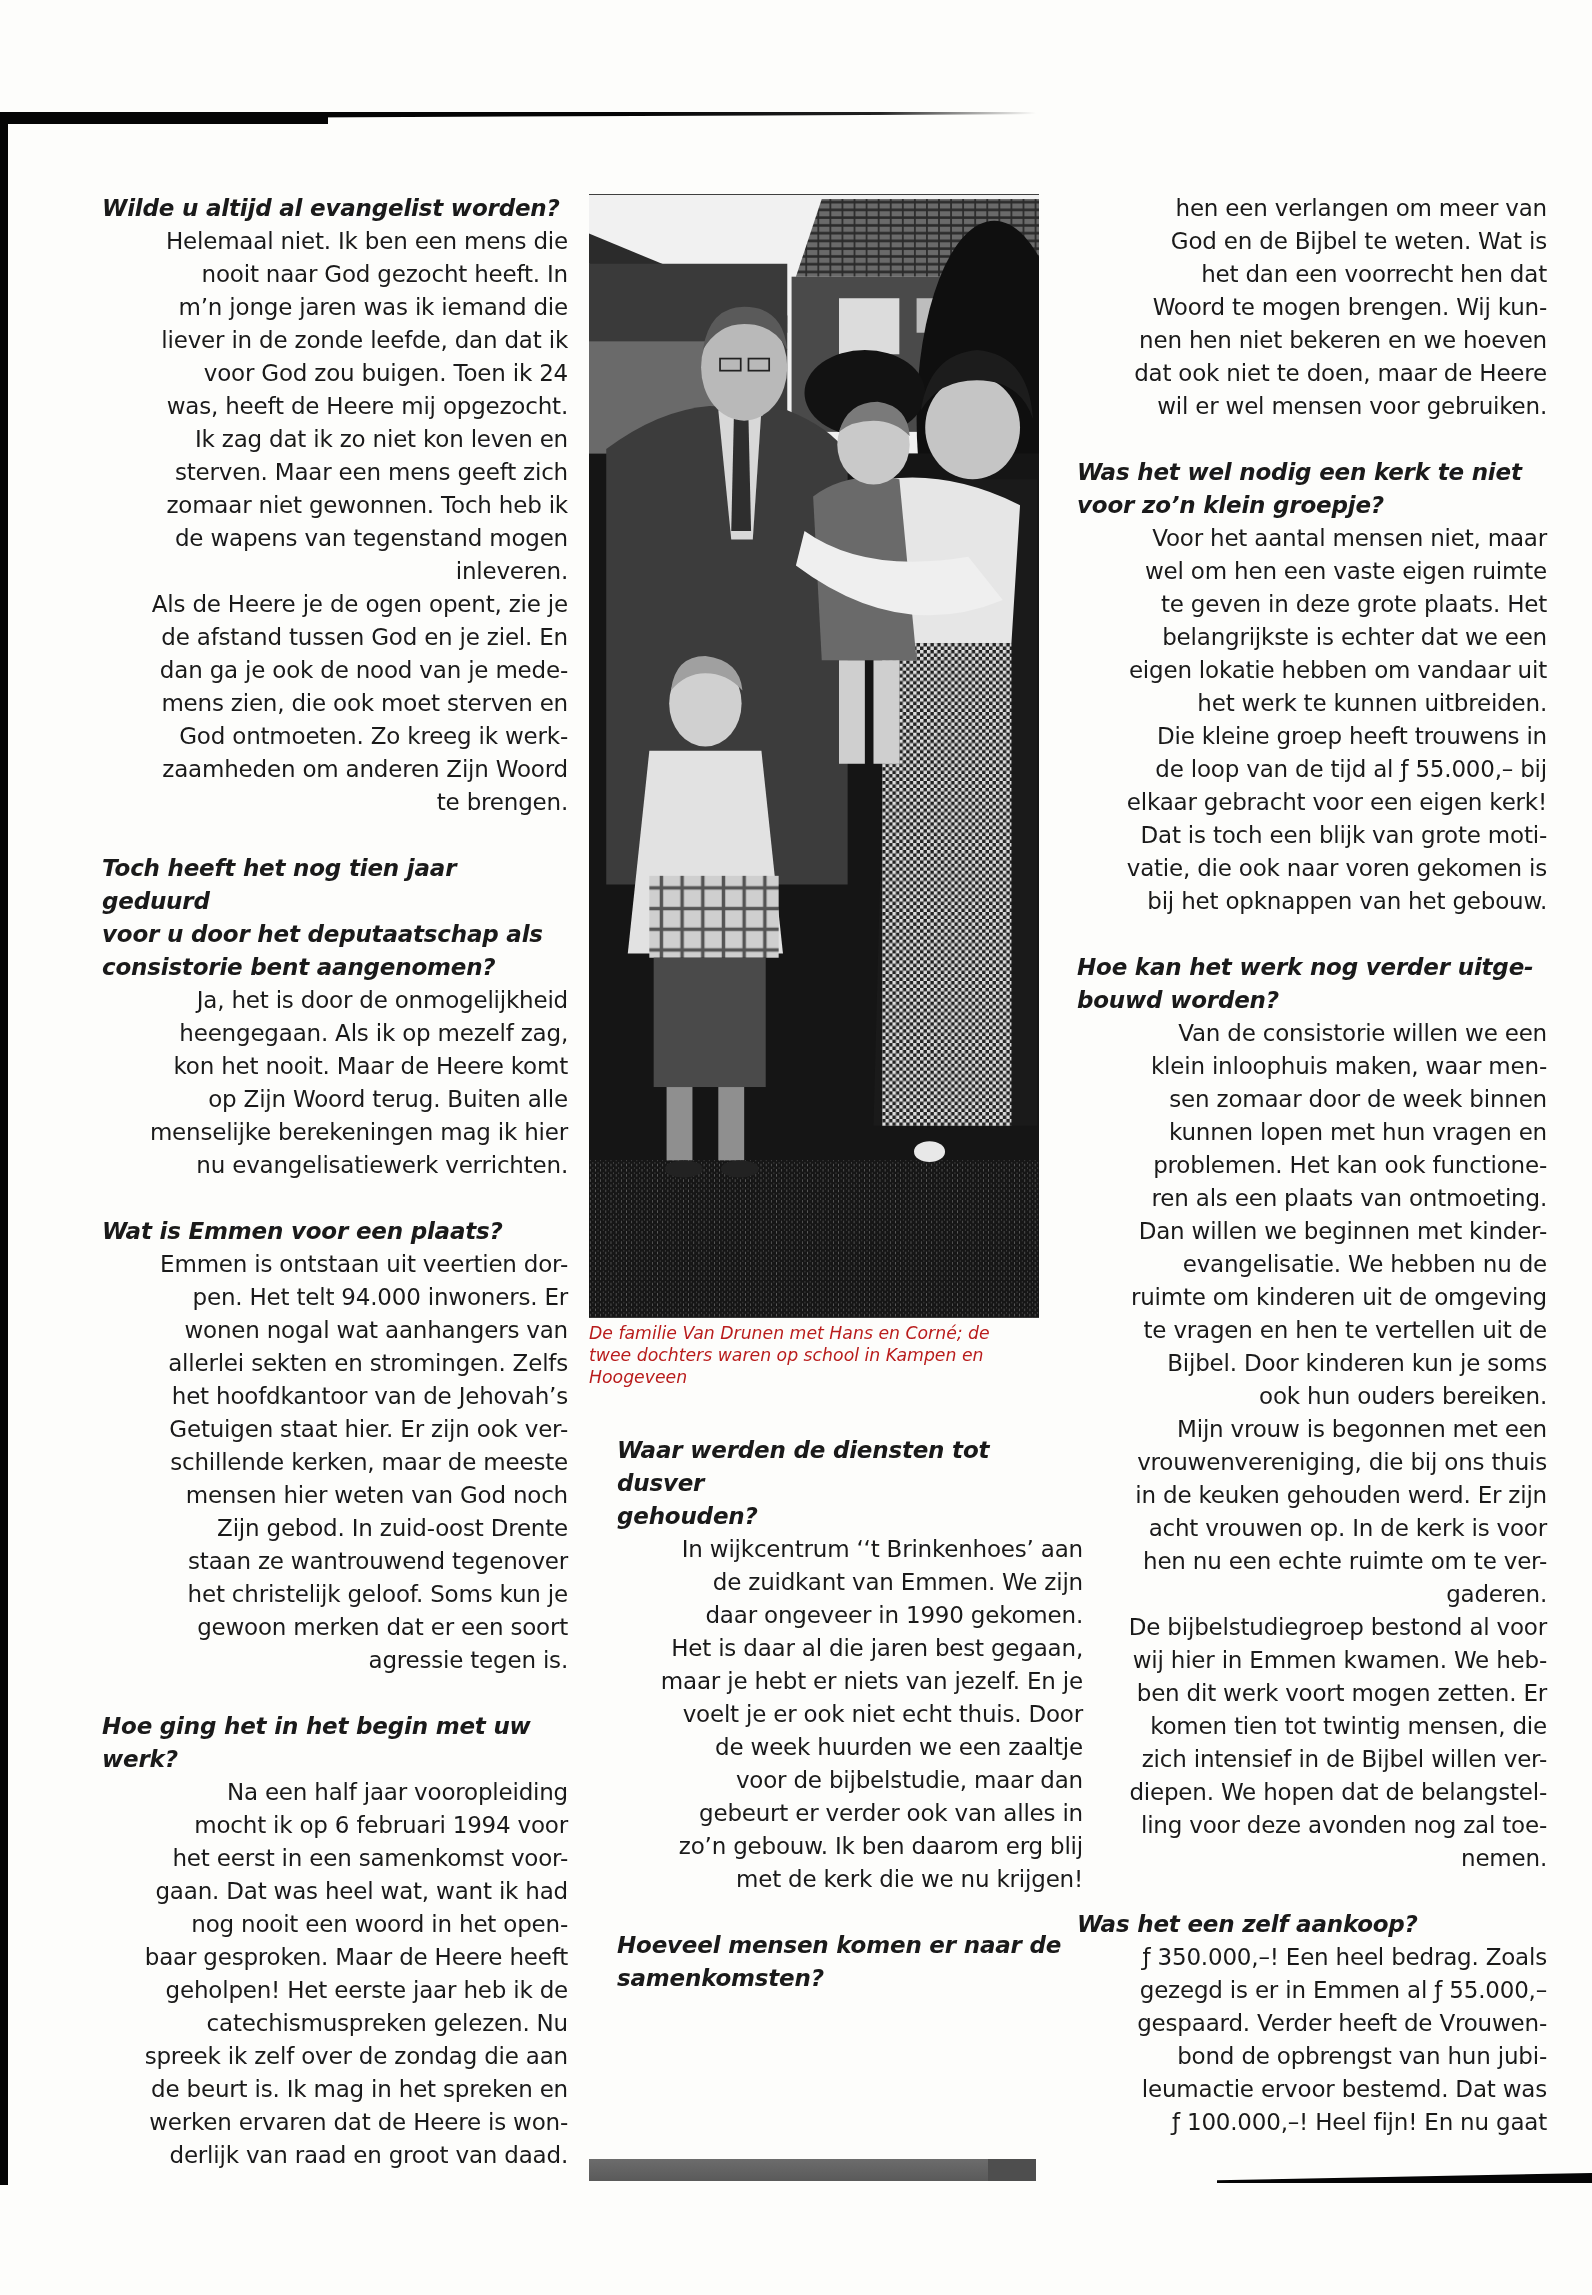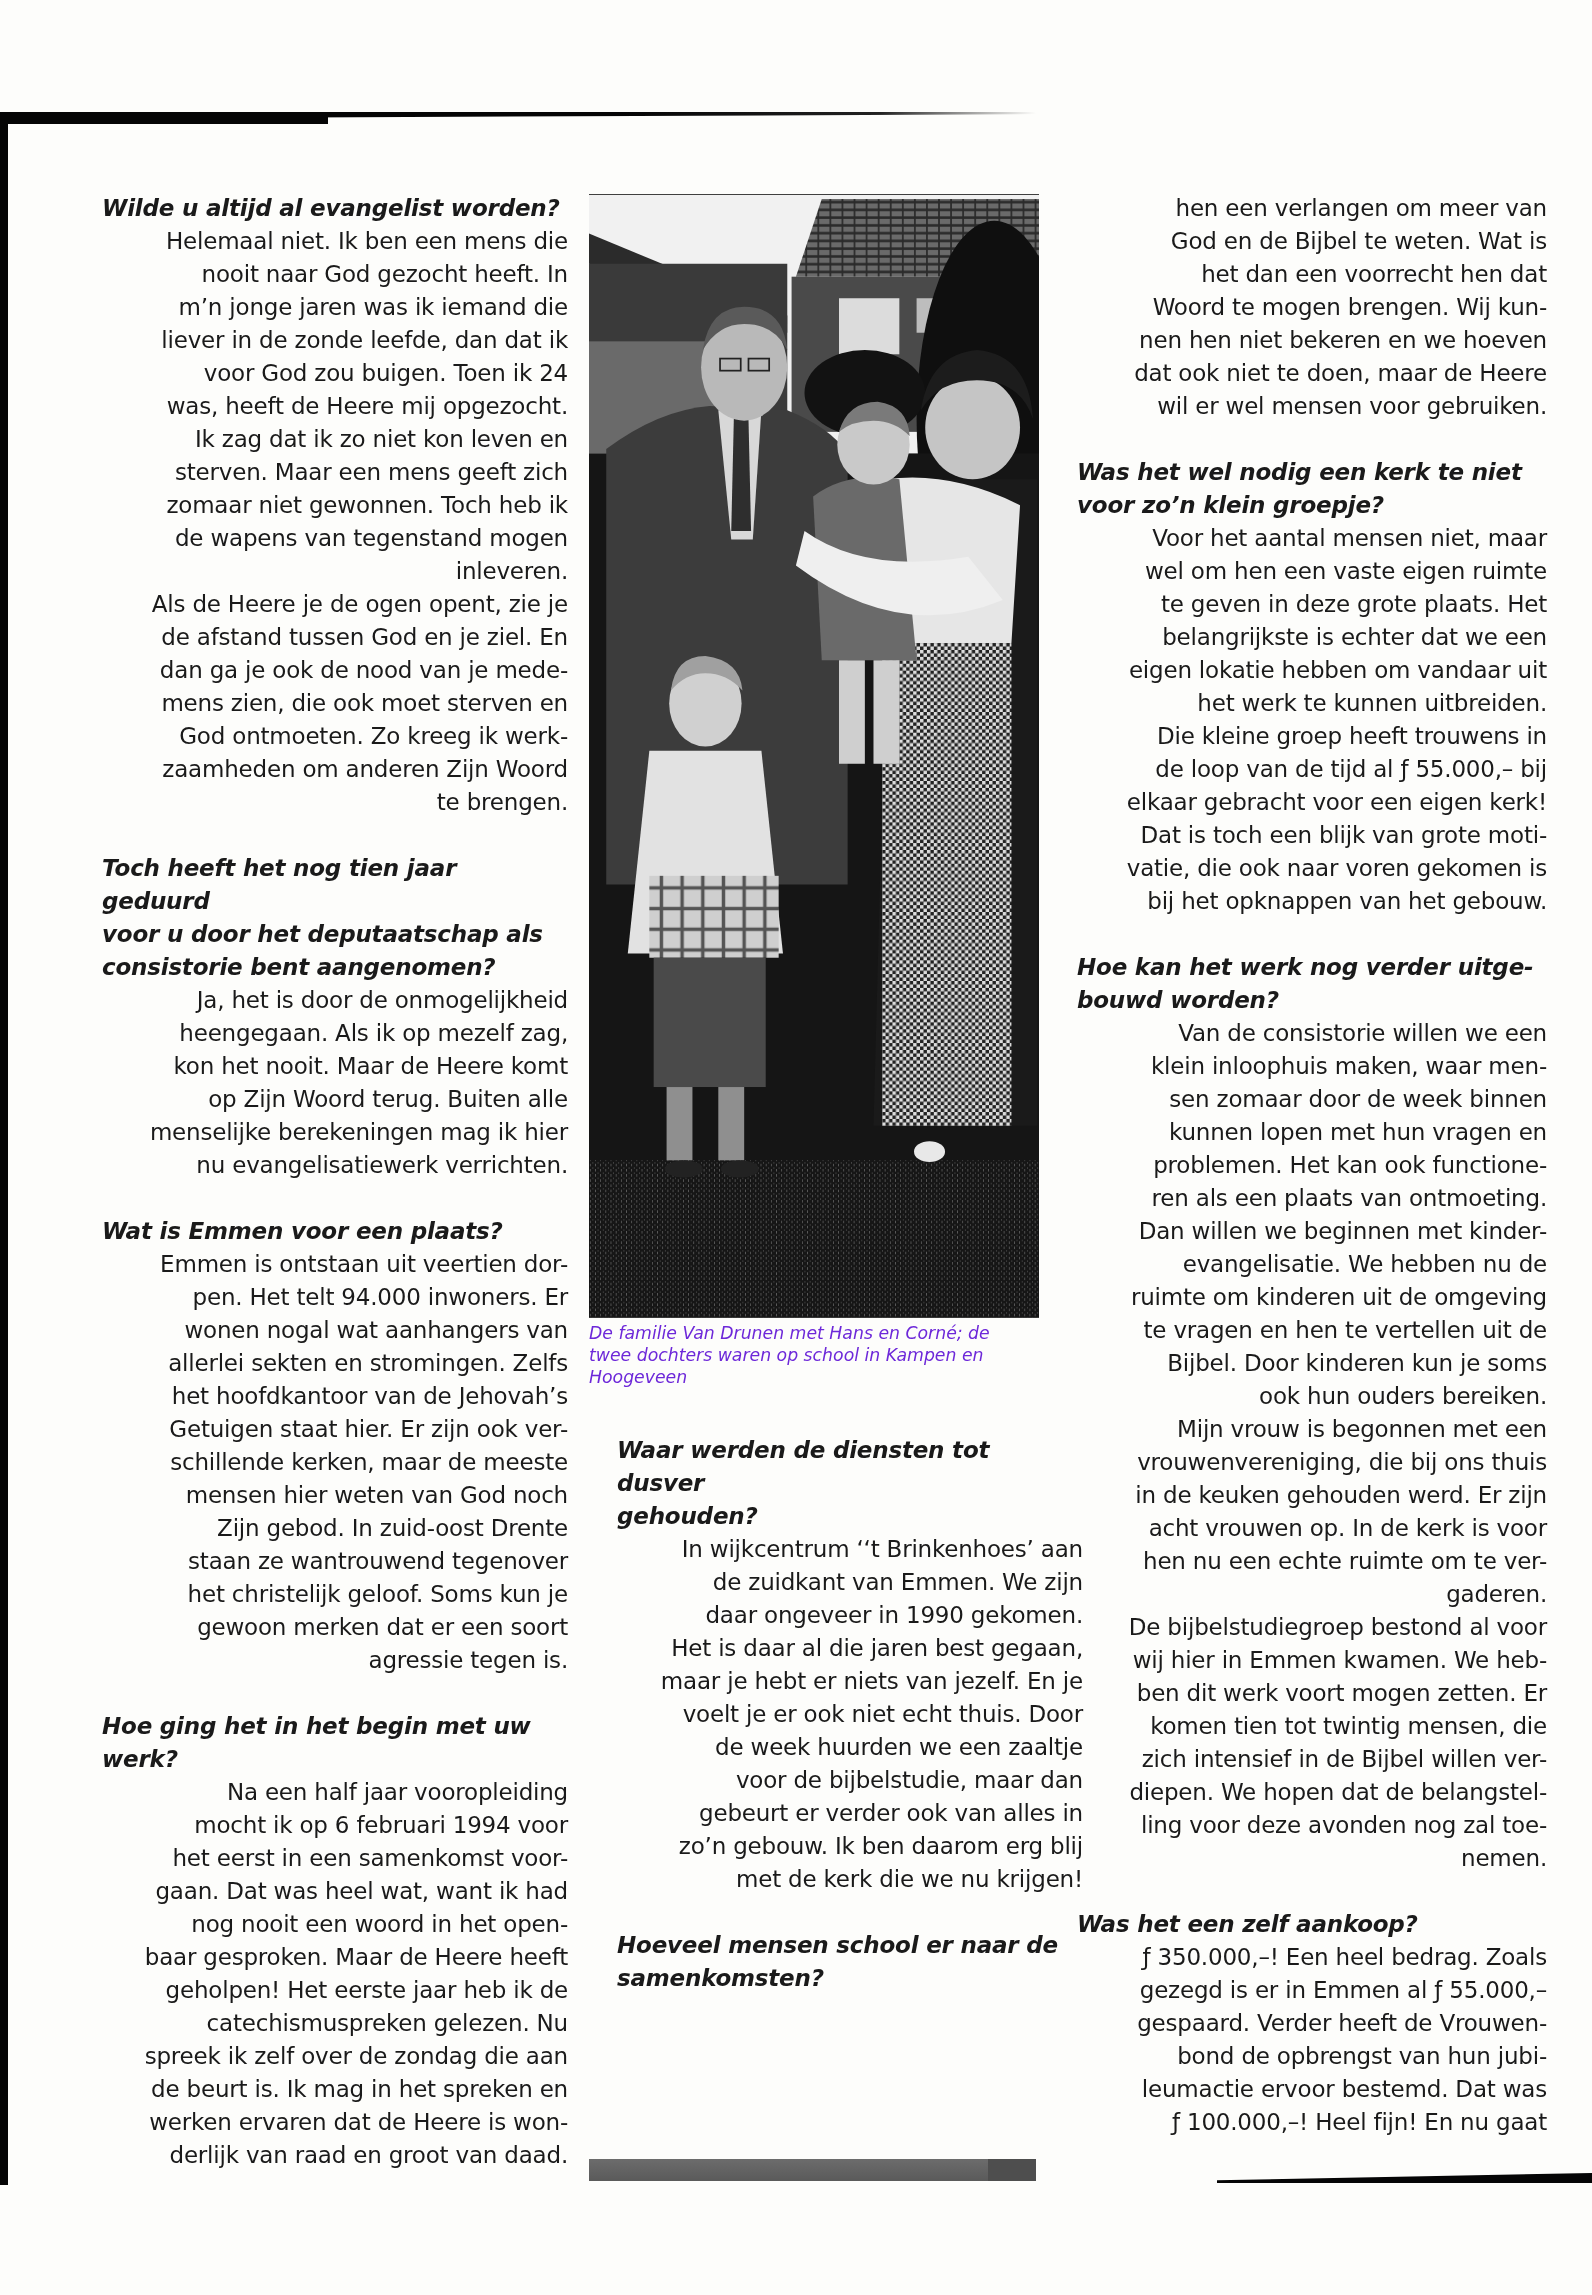--- a/index.html
+++ b/index.html
@@ -39,21 +39,21 @@
   .q { font-style: italic; font-weight: bold; display: block; white-space: pre-line; }
   .a { display: block; white-space: pre-line; text-align: right; }
   .gap { height: 33px; }
   .photo {
     position: absolute; left: 589px; top: 194px; width: 450px; height: 1124px;
     background: #111; overflow: hidden;
   }
   .photo svg { display: block; }
   .caption {
     position: absolute; left: 589px; top: 1322px; width: 449px;
-    font-size: 17.3px; line-height: 22px; font-style: italic; color: #6d28d9; white-space: pre-line;
+    font-size: 17.3px; line-height: 22px; font-style: italic; color: #b91c1c; white-space: pre-line;
   }
 </style>
 </head>
 <body>
 
 <div class="rule-top-thick"></div>
 <div class="rule-top"></div>
 <div class="rule-left"></div>
 
 <div class="col col-left">
@@ -208,21 +208,21 @@
 daar ongeveer in 1990 gekomen.
 Het is daar al die jaren best gegaan,
 maar je hebt er niets van jezelf. En je
 voelt je er ook niet echt thuis. Door
 de week huurden we een zaaltje
 voor de bijbelstudie, maar dan
 gebeurt er verder ook van alles in
 zo’n gebouw. Ik ben daarom erg blij
 met de kerk die we nu krijgen!</span>
   <div class="gap"></div>
-  <span class="q">Hoeveel mensen school er naar de
+  <span class="q">Hoeveel mensen komen er naar de
 samenkomsten?</span>
 </div>
 <div class="gray-bar"></div>
 
 <div class="col col-right">
   <span class="a">hen een verlangen om meer van
 God en de Bijbel te weten. Wat is
 het dan een voorrecht hen dat
 Woord te mogen brengen. Wij kun-
 nen hen niet bekeren en we hoeven

